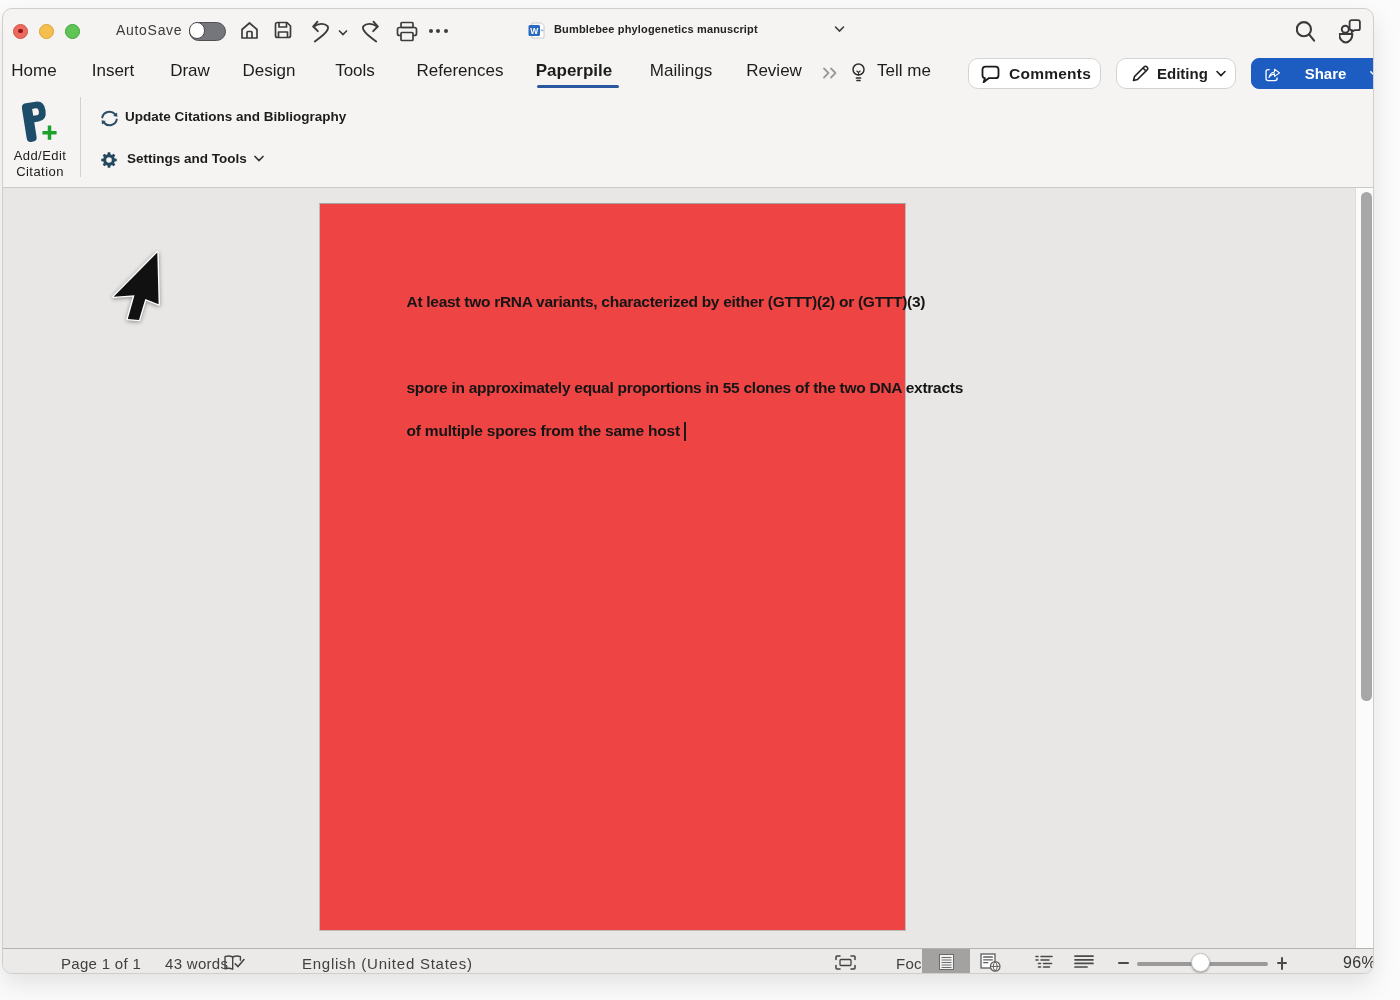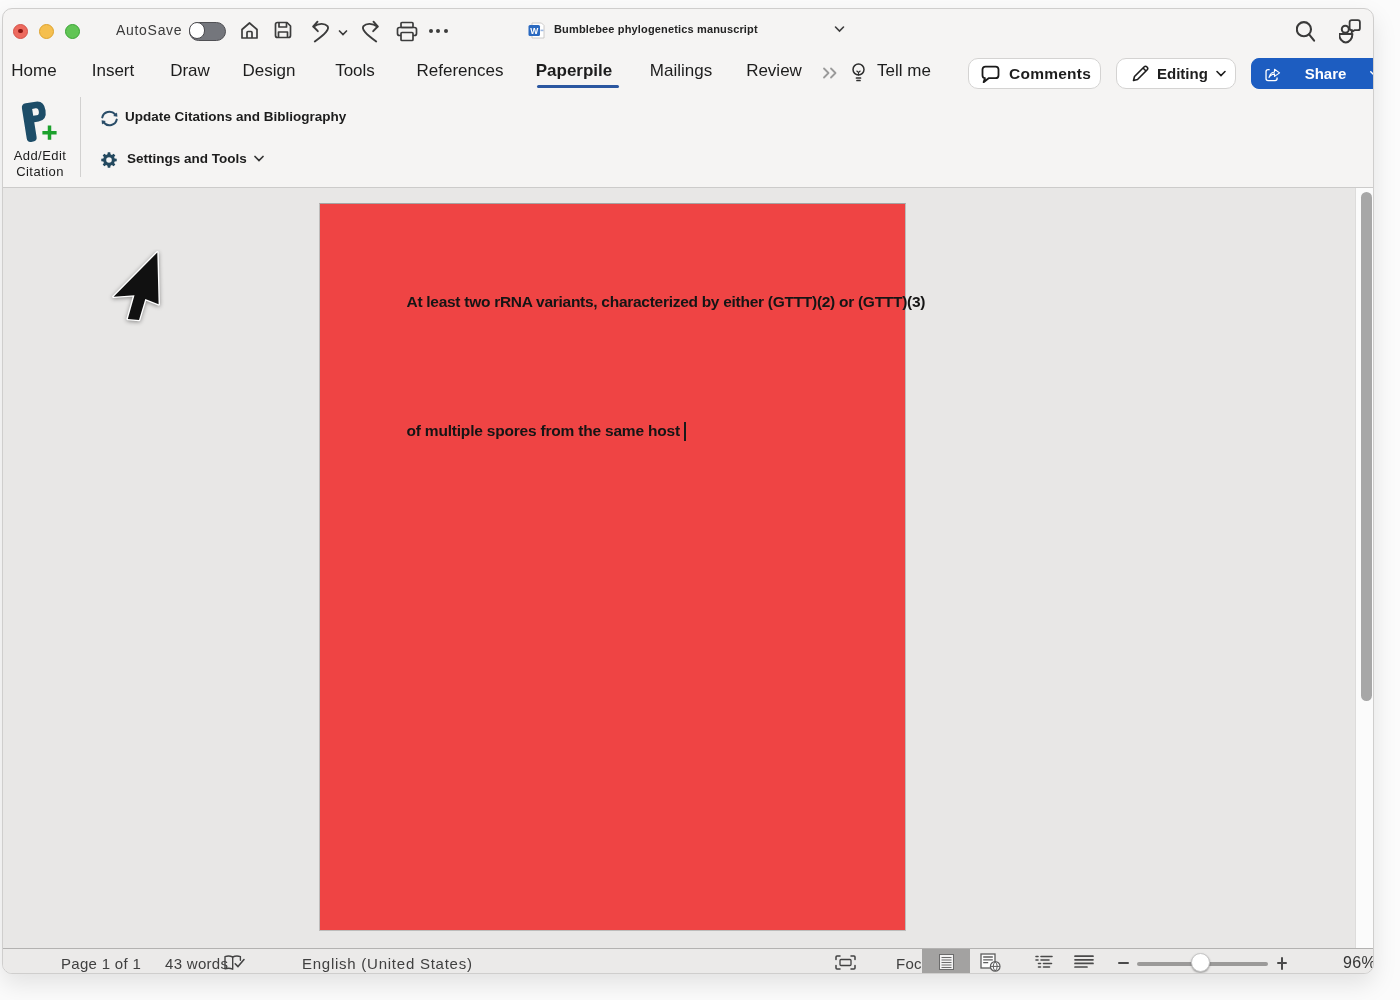--- a/index.html
+++ b/index.html
@@ -181,20 +181,21 @@
   <div class="ribtext" style="left:124px;top:141.5px">Settings and Tools</div>
   <svg class="abs" style="left:250px;top:145.5px" width="12" height="8" viewBox="0 0 12 8" fill="none" stroke="#333" stroke-width="1.7" stroke-linecap="round">
       <path d="M2 1.5 L6 5.5 L10 1.5"></path>
     </svg>
 
   <div class="abs" id="ribbon-border"></div>
 
   <div class="abs" id="docarea">
     <div id="page">
       <div class="dl" style="top:89px;letter-spacing:-0.28px">At least two rRNA variants, characterized by either (GTTT)(2) or (GTTT)(3)</div>
+      <div class="dl" style="top:175px;letter-spacing:-0.27px">spore in approximately equal proportions in 55 clones of the two DNA extracts</div>
       <div class="dl" style="top:218px;letter-spacing:-0.2px">of multiple spores from the same host</div>
       <div id="caret" style="left:364px;top:218px"></div>
     </div>
     <svg class="abs" style="left:102px;top:61px" width="64" height="80" viewBox="0 0 64 80">
       <path d="M52.3 3.5 L8.6 47.7 L29.5 46.2 L22.8 69.9 L34.0 70.9 L40.3 49.9 L53.6 55.2 Z" fill="#111" stroke="#fff" stroke-width="2.8" stroke-linejoin="round" paint-order="stroke" filter="drop-shadow(0.5px 1.5px 2px rgba(0,0,0,0.4))"></path>
     </svg>
   </div>
 
   <div class="abs" id="gutter">
       <div id="thumb"></div>

